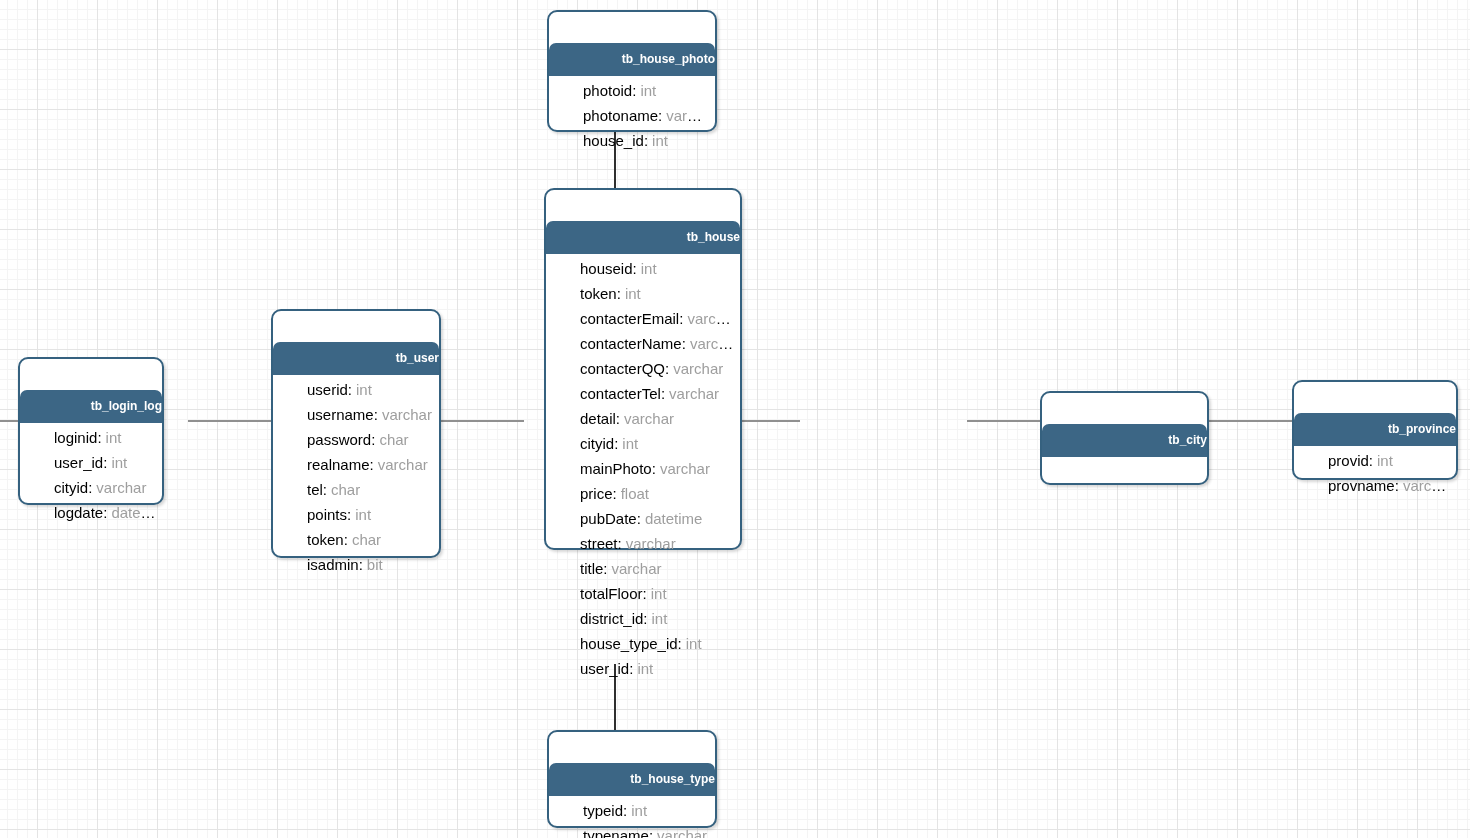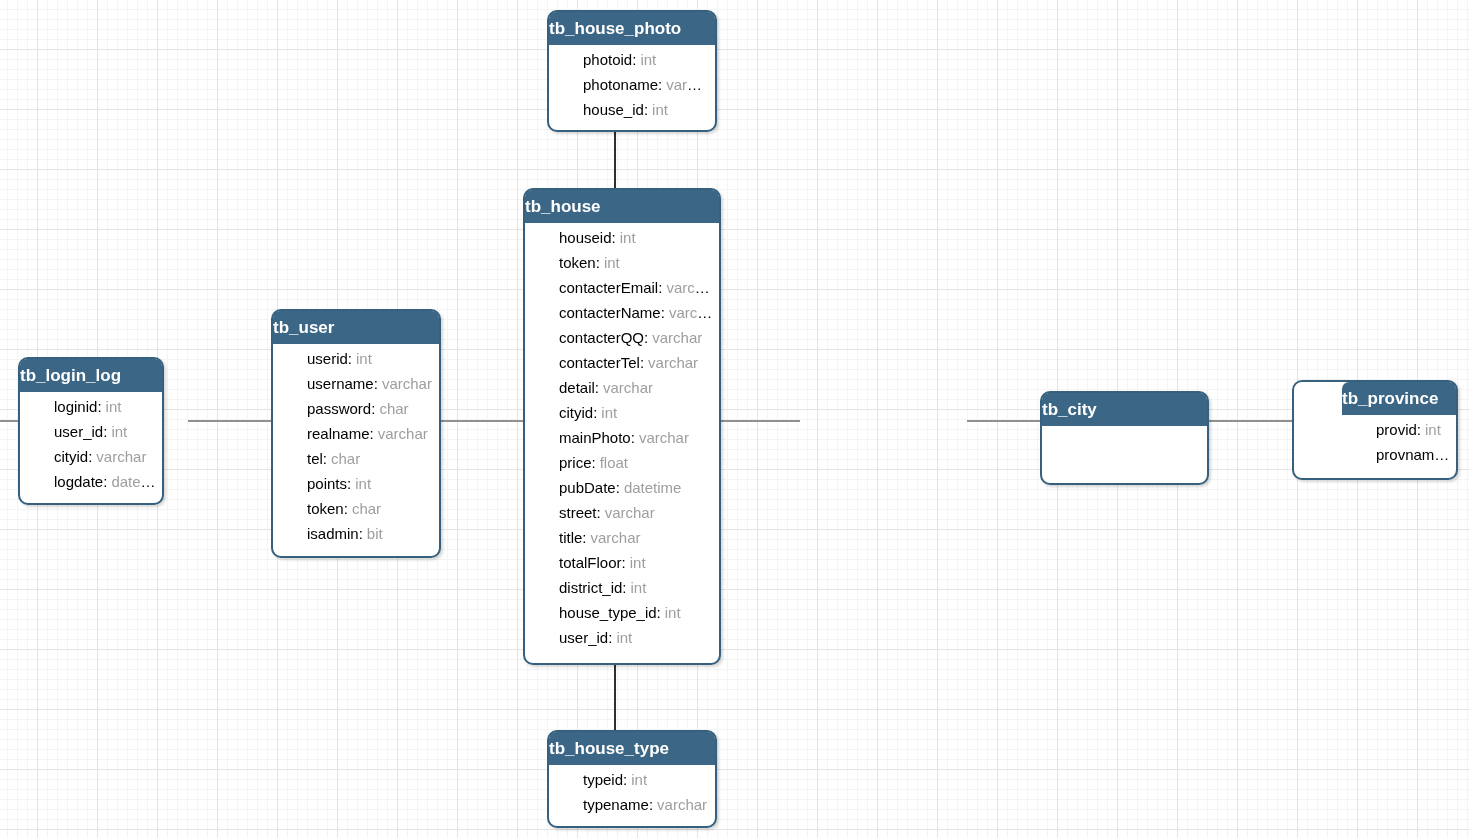--- a/index.html
+++ b/index.html
@@ -35,24 +35,24 @@
     box-sizing:border-box;
     background:#ffffff;
     border:2px solid var(--border);
     border-radius:10px;
     box-shadow:2px 2px 3px rgba(0,0,0,0.16);
   }
   .table-header{
     height:33px;line-height:33px;
     background:var(--header);
     color:var(--title-text);
-    font-size:17px;font-weight:bold;
-    text-align:left;
+    font-size:12px;font-weight:bold;
+    text-align:right;
     border-radius:7px 7px 0 0;
-    white-space:nowrap;overflow:hidden;
+    white-space:nowrap;overflow:hidden;margin-top:31px;
   }
   .table-body{padding:2px 6px 0 34px;}
   .field-row{
     height:25px;line-height:25px;
     font-size:15px;
     white-space:nowrap;overflow:hidden;text-overflow:ellipsis;
   }
   .field-name{color:var(--fname);}
   .field-name::after{content:":";}
   .field-type{color:var(--ftype);margin-left:4px;}
@@ -92,21 +92,21 @@
       </div>
     </div>
     <div class="table-node" style="left: 547px; top: 10px; width: 170px; height: 122px;">
       <div class="table-header">tb_house_photo</div>
       <div class="table-body">
         <div class="field-row"><span class="field-name">photoid</span><span class="field-type">int</span></div>
         <div class="field-row"><span class="field-name">photoname</span><span class="field-type">varc…</span></div>
         <div class="field-row"><span class="field-name">house_id</span><span class="field-type">int</span></div>
       </div>
     </div>
-    <div class="table-node" style="left: 523px; top: 188px; width: 198px; height: 477px;">
+    <div class="table-node" style="left: 544px; top: 188px; width: 198px; height: 362px;">
       <div class="table-header">tb_house</div>
       <div class="table-body">
         <div class="field-row"><span class="field-name">houseid</span><span class="field-type">int</span></div>
         <div class="field-row"><span class="field-name">token</span><span class="field-type">int</span></div>
         <div class="field-row"><span class="field-name">contacterEmail</span><span class="field-type">varchar</span></div>
         <div class="field-row"><span class="field-name">contacterName</span><span class="field-type">varchar</span></div>
         <div class="field-row"><span class="field-name">contacterQQ</span><span class="field-type">varchar</span></div>
         <div class="field-row"><span class="field-name">contacterTel</span><span class="field-type">varchar</span></div>
         <div class="field-row"><span class="field-name">detail</span><span class="field-type">varchar</span></div>
         <div class="field-row"><span class="field-name">cityid</span><span class="field-type">int</span></div>
@@ -124,20 +124,20 @@
     <div class="table-node" style="left: 547px; top: 730px; width: 170px; height: 98px;">
       <div class="table-header">tb_house_type</div>
       <div class="table-body">
         <div class="field-row"><span class="field-name">typeid</span><span class="field-type">int</span></div>
         <div class="field-row"><span class="field-name">typename</span><span class="field-type">varchar</span></div>
       </div>
     </div>
     <div class="table-node" style="left: 1040px; top: 391px; width: 169px; height: 94px;">
       <div class="table-header">tb_city</div>
     </div>
-    <div class="table-node" style="left: 1292px; top: 380px; width: 166px; height: 100px; padding-left: 48px;">
+    <div class="table-node" style="left: 1292px; top: 380px; width: 166px; height: 100px;">
       <div class="table-header">tb_province</div>
       <div class="table-body">
         <div class="field-row"><span class="field-name">provid</span><span class="field-type">int</span></div>
         <div class="field-row"><span class="field-name">provname</span><span class="field-type">varchar</span></div>
       </div>
     </div>
   </div>
 
 </body></html>

